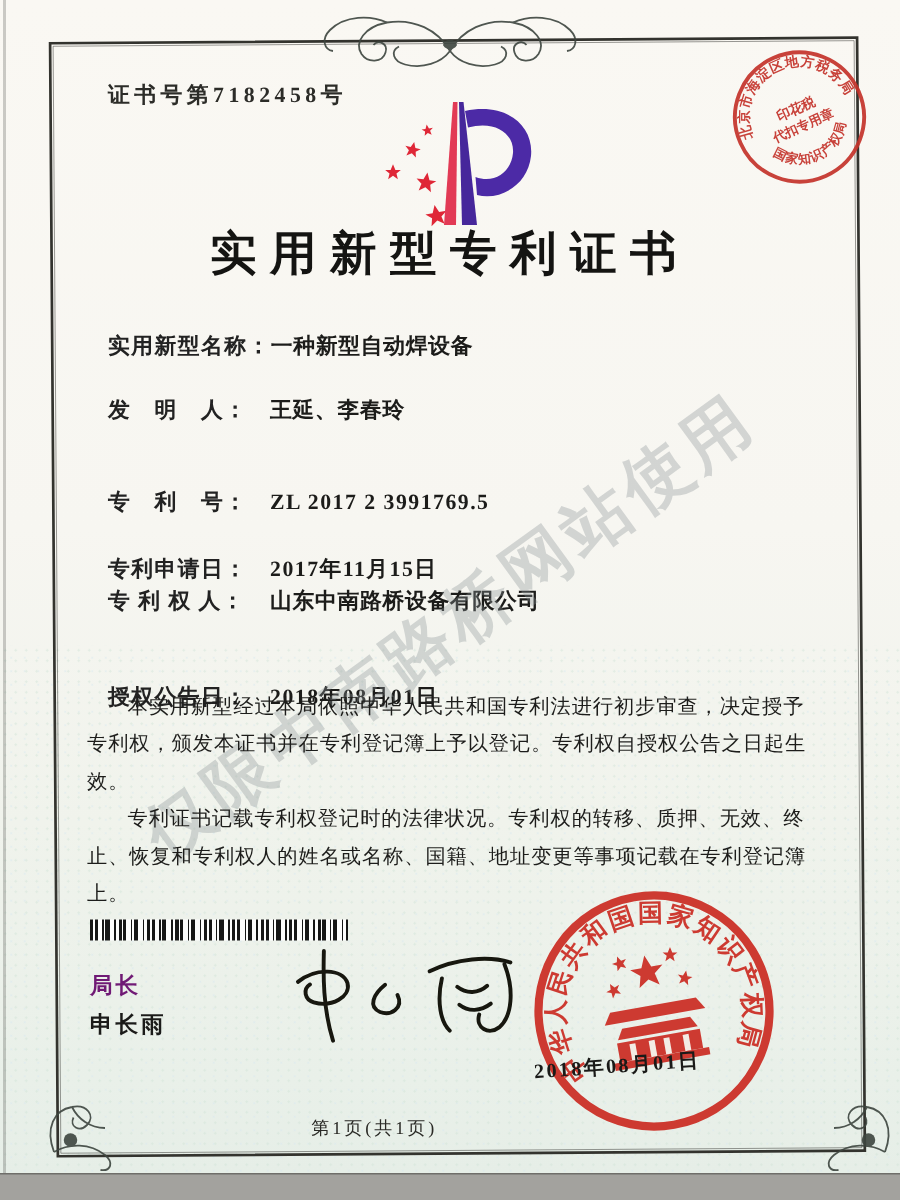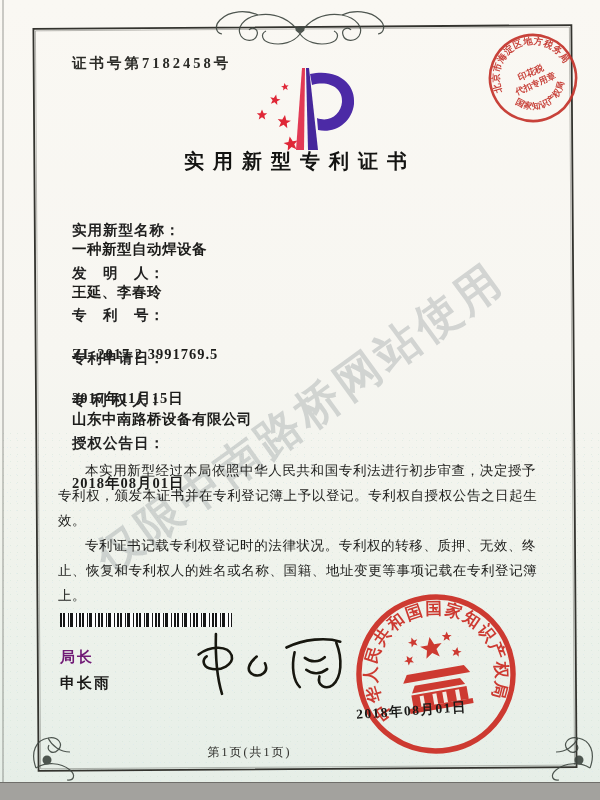--- a/index.html
+++ b/index.html
@@ -11,25 +11,25 @@
     box-shadow:0 2px 4px rgba(0,0,0,.45);}
   .paper-texture{position:absolute;left:0;top:430px;width:600px;height:352px;opacity:.45;pointer-events:none;
     background-image:radial-gradient(#cfe3d6 14%,transparent 15%),radial-gradient(#d8e8f0 12%,transparent 13%);
     background-size:7px 7px,9px 9px;background-position:0 0,3px 4px;}
   .photo-edge-left{position:absolute;left:2px;top:0;width:2px;height:782px;background:rgba(60,60,55,.25);}
   
   .frame-svg{position:absolute;left:0;top:0;width:600px;height:800px;pointer-events:none;}
   
   .cert-number{position:absolute;left:72px;top:54px;font-size:14.5px;letter-spacing:3px;color:#2c2c28;font-weight:600;}
   .logo{position:absolute;left:238px;top:60px;width:130px;height:92px;}
-  .title{position:absolute;left:0;top:148px;width:600px;text-align:center;font-size:20px;font-weight:bold;
+  .title{position:absolute;left:0;top:148px;width:600px;text-align:center;font-size:31px;font-weight:bold;
     letter-spacing:9px;color:#141412;font-family:"Liberation Serif",serif;}
   
   .fields{position:absolute;left:72px;top:221px;width:470px;}
-  .field-row{display:flex;align-items:baseline;height:26px;margin-bottom:16.5px;flex-direction:column;}
+  .field-row{display:flex;align-items:baseline;height:26px;margin-bottom:16.5px;}
   .field-label{font-size:14.5px;font-weight:bold;color:#222;letter-spacing:1px;white-space:pre;min-width:108px;}
   .field-value{font-size:14.5px;color:#1c1c1a;letter-spacing:.5px;}
   .v-sans{font-family:"Liberation Sans","DejaVu Sans",sans-serif;font-weight:600;}
   .v-num{font-family:"Liberation Serif",serif;font-weight:bold;letter-spacing:1px;margin-top:21px;}
   
   .body-text{position:absolute;left:58px;top:458px;width:492px;z-index:10;}
   .body-text p{margin:0;text-indent:2em;font-size:13.5px;line-height:25px;color:#1d1d1b;
     letter-spacing:.6px;}
   
   .barcode{position:absolute;left:60px;top:613px;width:172px;height:14px;z-index:10;

